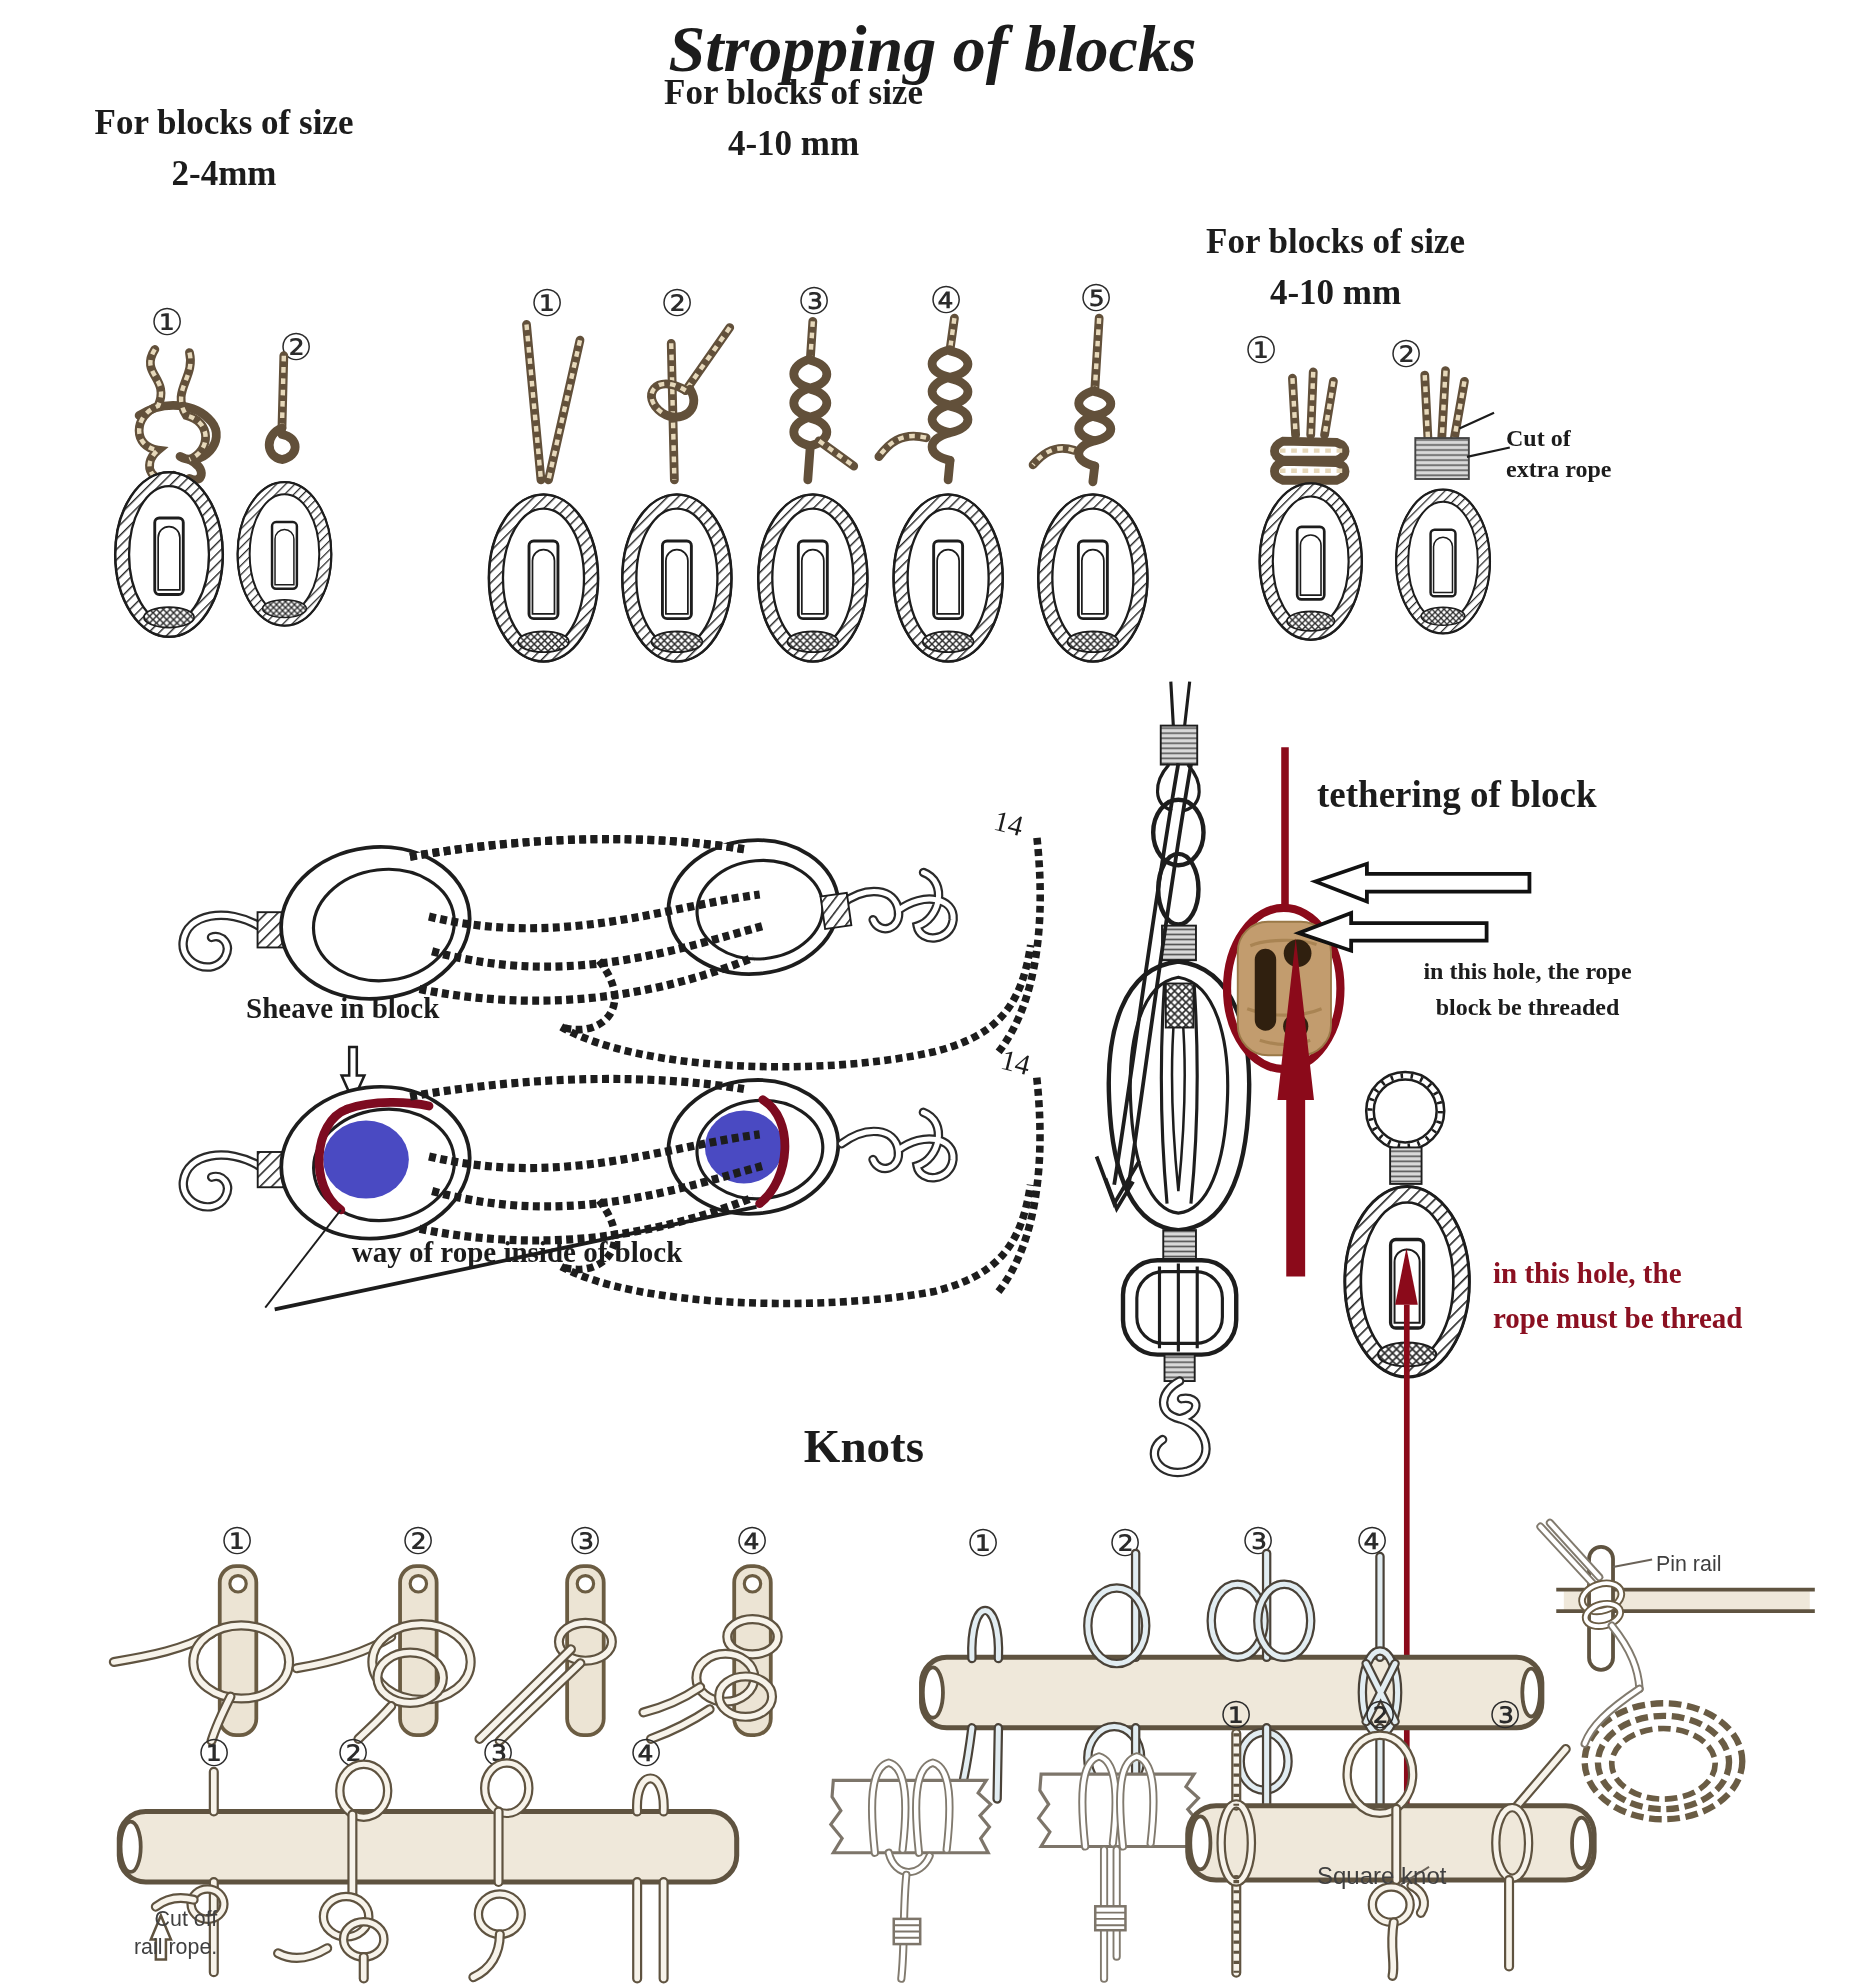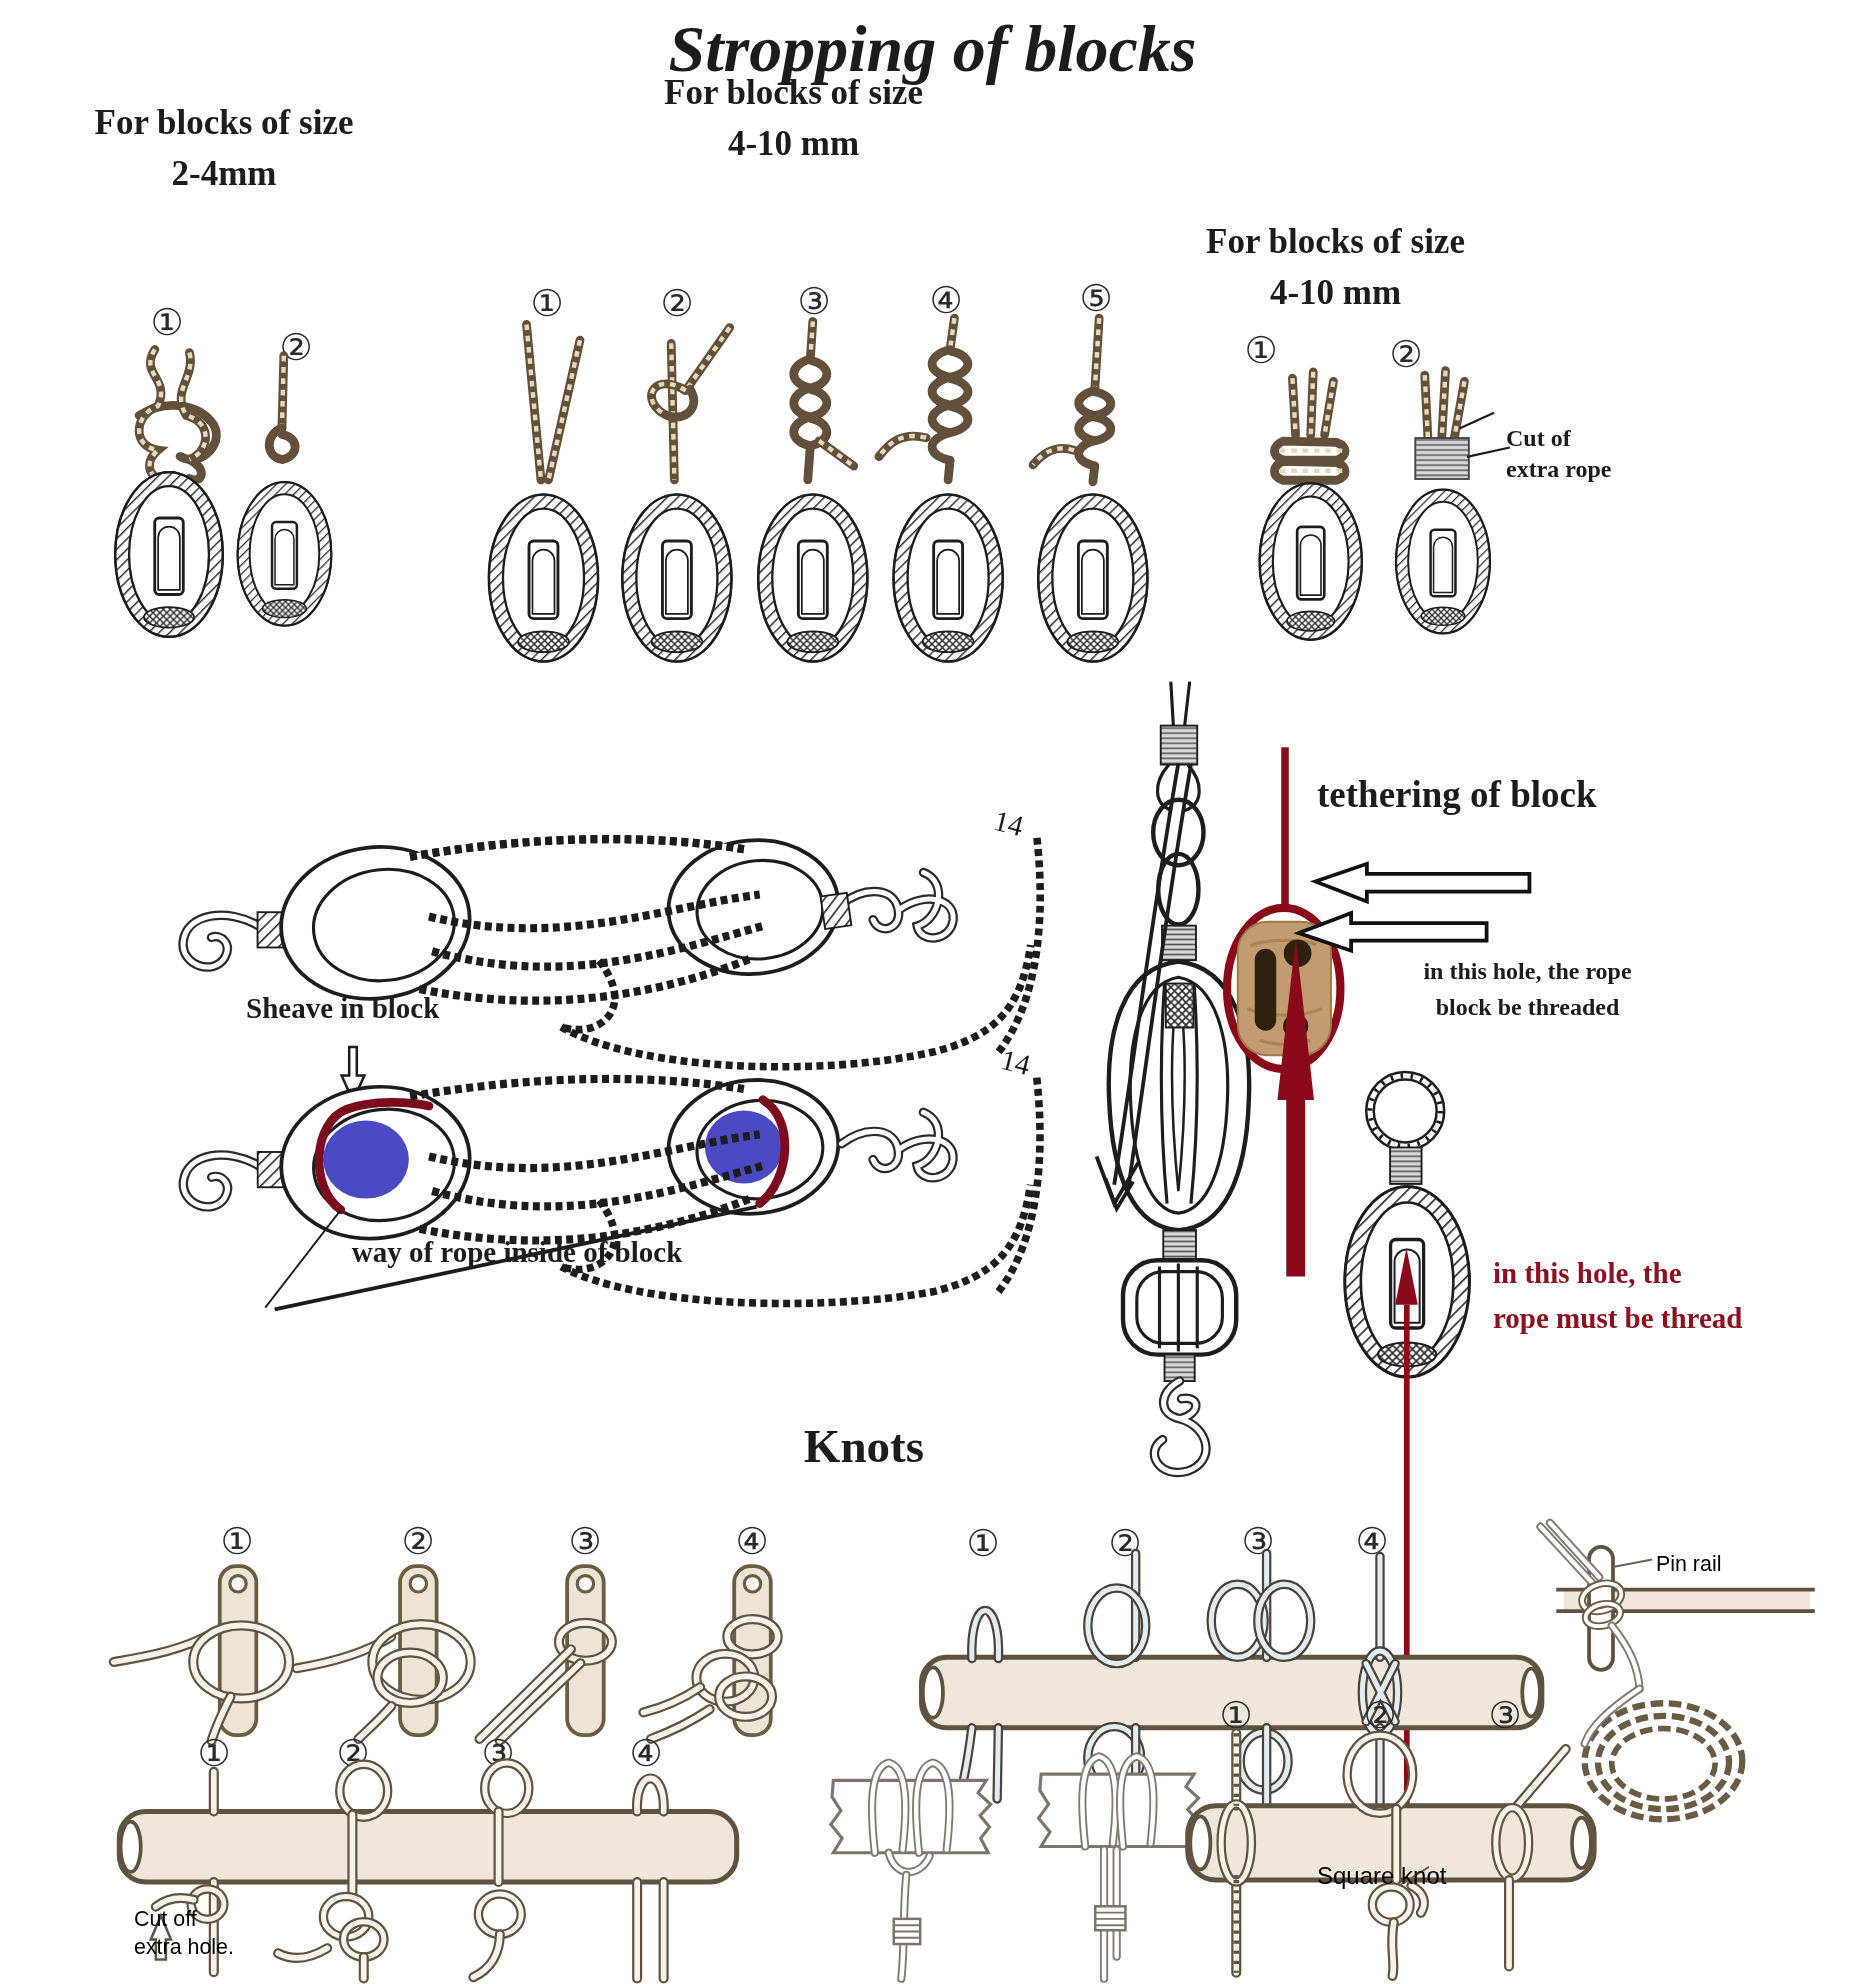--- a/index.html
+++ b/index.html
@@ -1,21 +1,21 @@
 <!DOCTYPE html>
 <html style="font-size:10px"><head>
 <meta charset="utf-8">
 <style>
   html,body{margin:0;padding:0;background:#fff;}
   #canvas{position:relative;width:1865px;height:1985px;background:#ffffff;overflow:hidden;
           font-family:"Liberation Serif",serif;color:#1c1c1c;}
   .abs{position:absolute;}
   .hdr{font-weight:bold;text-align:center;font-size:35px;line-height:1.45;}
   .num{font-family:"DejaVu Sans",sans-serif;font-size:37px;color:#2b2b2b;width:50px;text-align:center;}
-  .small-grey{font-family:"Liberation Sans",sans-serif;color:#000000;font-size:21.4px;line-height:1.3;}
+  .small-grey{font-family:"Liberation Sans",sans-serif;color:#404040;font-size:21.4px;line-height:1.3;text-align:right;}
   .bold-label{font-weight:bold;font-size:29px;}
   .red-label{font-weight:bold;font-size:29px;color:#8b1021;line-height:1.55;}
   svg{position:absolute;overflow:visible;}
   .rope-d{fill:none;stroke:#2a2a2a;stroke-width:15;stroke-linecap:round;}
   .rope-l{fill:none;stroke:#ffffff;stroke-width:8;stroke-linecap:round;}
   .rope-hatch{fill:none;stroke:#2a2a2a;stroke-width:9;stroke-dasharray:4 10;stroke-linecap:butt;}
   .bd{fill:none;stroke:#5f5340;stroke-width:16;stroke-linecap:round;}
   .bl{fill:none;stroke:#f7f3ea;stroke-width:9;stroke-linecap:round;}
   .bt{fill:none;stroke:#5f5340;stroke-width:9;stroke-dasharray:5 11;}
   .pd{fill:none;stroke:#4a4238;stroke-width:15;stroke-linecap:round;}
@@ -520,21 +520,21 @@
     </g>
     <g>
       <path class="bd" d="M832,75 C828,5 878,5 874,75"></path>
         <path class="bl" d="M832,75 C828,5 878,5 874,75"></path>
       <path class="bd" d="M832,187 L832,340 M874,187 L874,340"></path>
         <path class="bl" d="M832,187 L832,340 M874,187 L874,340"></path>
     </g>
   </svg>
   <div class="abs small-grey" style="left:134px;top:1906px;">
     <div>Cut off</div>
-    <div>extra hole.</div>
+    <div>rail rope.</div>
   </div>
 
   <svg class="abs" style="left:794px;top:1730px;" width="435" height="255" viewBox="0 0 690 405">
     <g>
       <path d="M62,80 H305 L292,100 L312,118 L295,136 L310,154 L296,172 L308,195 H62 L76,172 L58,150 L74,128 L60,106 Z" fill="#fff" stroke="#7d756a" stroke-width="5"></path>
       <path class="gd" d="M128,195 C120,120 120,60 150,52 C180,60 180,120 172,190"></path>
         <path class="gl" d="M128,195 C120,120 120,60 150,52 C180,60 180,120 172,190"></path>
       <path class="gd" d="M198,195 C190,120 190,60 220,52 C250,60 250,120 242,190"></path>
         <path class="gl" d="M198,195 C190,120 190,60 220,52 C250,60 250,120 242,190"></path>
       <path class="gd" d="M150,195 C160,235 200,235 215,200"></path>

